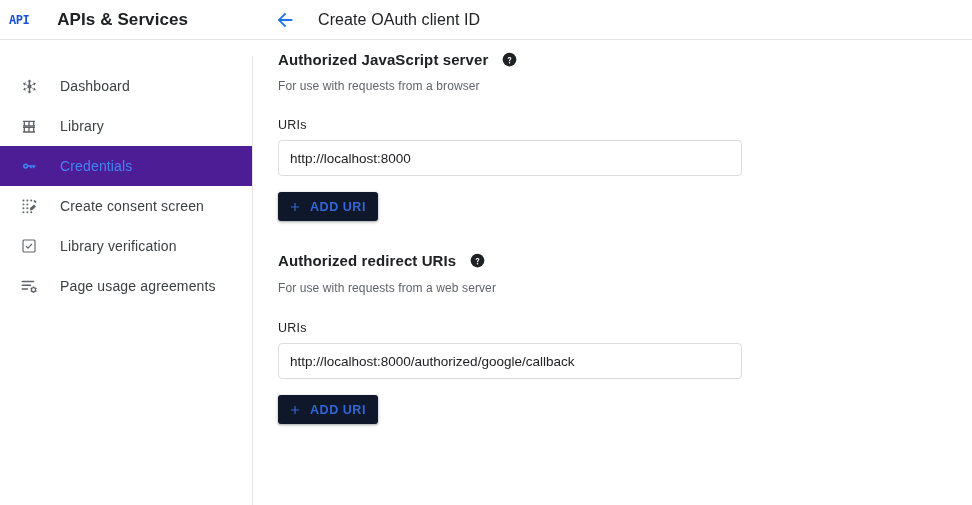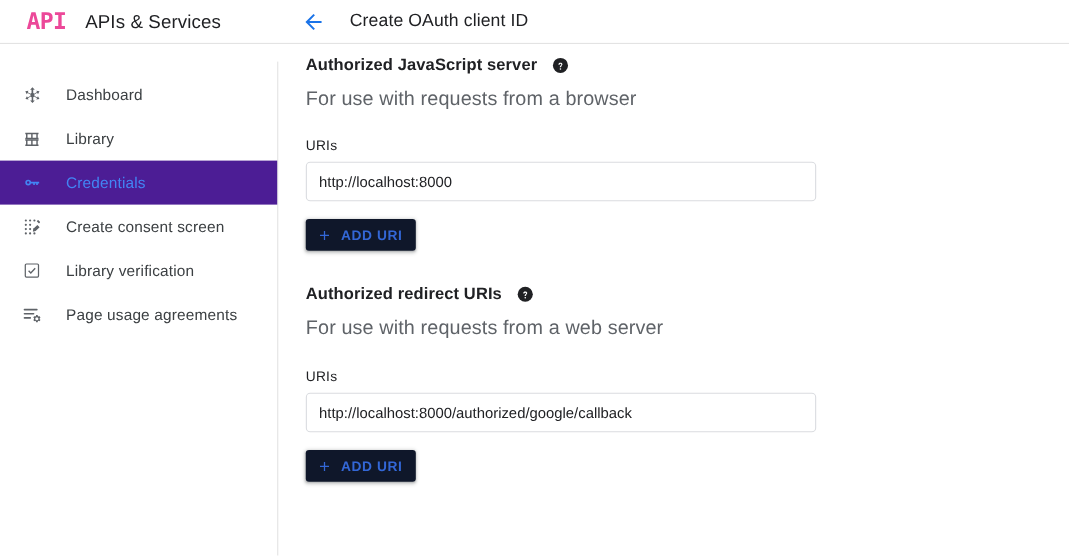--- a/index.html
+++ b/index.html
@@ -29,33 +29,34 @@
   }
   #brand {
     position: absolute;
     left: 0; top: 0;
     width: 252px;
     height: 39px;
     display: flex;
     align-items: center;
   }
   #api-logo {
-    margin-left: 24px;
+    margin-left: 9px;
     font-family: "DejaVu Sans Mono", monospace;
     font-weight: bold;
-    font-size: 21px;
+    font-size: 12px;
     letter-spacing: -0.5px;
-    color: #ec4899;
+    color: #1d4ed8;
     line-height: 1;
   }
   #brand-title {
-    margin-left: 17px;
+    margin-left: 28px;
     font-size: 17px;
     color: #202124;
     letter-spacing: 0.1px;
+    font-weight: bold;
   }
 
   #page-head {
     position: absolute;
     left: 253px; top: 0;
     height: 39px;
     display: flex;
     align-items: center;
   }
   #back-btn {
@@ -138,21 +139,21 @@
   .help-icon {
     margin-left: 14px;
     width: 15px;
     height: 15px;
     flex: none;
     cursor: pointer;
   }
   .help-icon svg { display: block; }
   .section-sub {
     margin-left: 24px;
-    font-size: 18px;
+    font-size: 12px;
     color: #5f6368;
     letter-spacing: 0.1px;
   }
   .field-label {
     margin-left: 24px;
     font-size: 12.5px;
     font-weight: normal;
     color: #202124;
     letter-spacing: 0.2px;
   }

